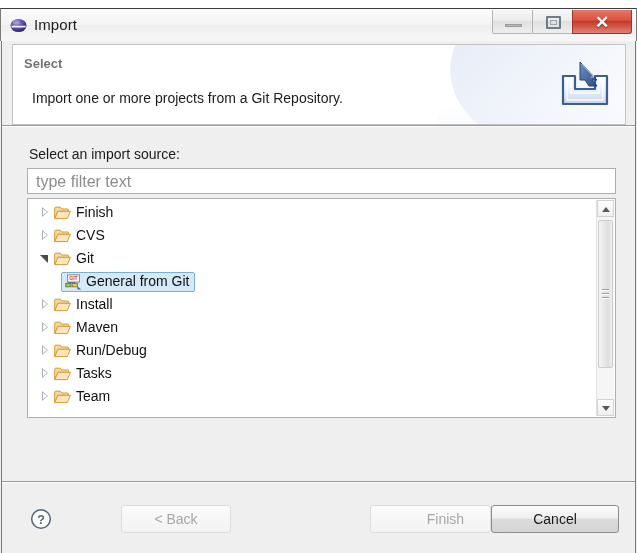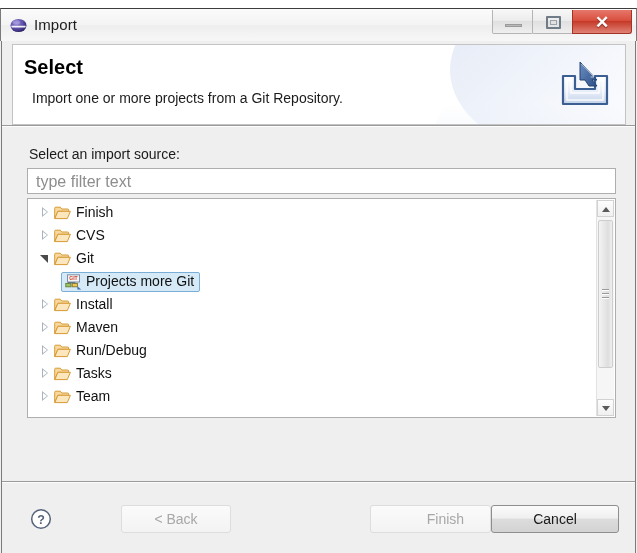--- a/index.html
+++ b/index.html
@@ -142,23 +142,23 @@
   .header-swoosh2 {
     position: absolute;
     right: -10px; bottom: -62px;
     width: 200px; height: 110px;
     border-radius: 50%;
     background: linear-gradient(to top, rgba(231,237,248,.85) 0%, rgba(255,255,255,0) 75%);
   }
   .header-title {
     position: absolute;
     left: 11px; top: 11px;
-    font-size: 20px;
+    font-size: 13px;
     font-weight: bold;
-    color: #000000;
+    color: #737373;
   }
   .header-desc {
     position: absolute;
     left: 19px; top: 45px;
     font-size: 14px;
     color: #1b1b1b;
   }
   .header-icon {
     position: absolute;
     right: 11px; top: 11px;
@@ -508,21 +508,21 @@
           <div class="tree-row indented">
             <span class="sel-pill">
               <span class="git-icon"><svg width="17" height="16" viewBox="0 0 17 16">
   <rect x="2.5" y="0.8" width="12" height="7.2" fill="#f4f4f4" stroke="#7d8fa6" stroke-width="1"></rect>
   <text x="8.5" y="6.4" text-anchor="middle" font-family="Liberation Sans, sans-serif" font-size="5" font-weight="bold" fill="#cc3f2a">GIT</text>
   <rect x="0.8" y="9.4" width="5.2" height="3.4" fill="#9fc45e" stroke="#5f7b35" stroke-width=".9"></rect>
   <rect x="7.2" y="9.4" width="5.2" height="3.4" fill="#e8c85a" stroke="#8a7326" stroke-width=".9"></rect>
   <path d="M3.4 8.0 V9.4 M9.8 8.0 V9.4 M3.4 8.6 H9.8" stroke="#5b6c82" stroke-width=".9" fill="none"></path>
   <path d="M12.4 12.2 L16.2 15.4 L12.4 15.4 Z" fill="#3f6fae"></path>
 </svg></span>
-              <span class="tree-label">Projects more Git</span>
+              <span class="tree-label">General from Git</span>
             </span>
           </div>
           <div class="tree-row">
             <span class="tw-arrow collapsed">
               <span class="inner"></span>
             </span>
             <span class="folder-icon"><svg width="17" height="14" viewBox="0 0 17 14">
   <path d="M0.7 2.2 A1 1 0 0 1 1.7 1.2 H6.3 L7.7 3.0 H13.6 A1 1 0 0 1 14.6 4.0 V5.3 H3.9 L0.7 12.4 Z" fill="#f7d9a0" stroke="#d79a35" stroke-width="1"></path>
   <path d="M3.9 5.3 H16.4 L13.3 12.6 H0.8 Z" fill="#fbe6bd" stroke="#d79a35" stroke-width="1" stroke-linejoin="round"></path>
 </svg></span>

